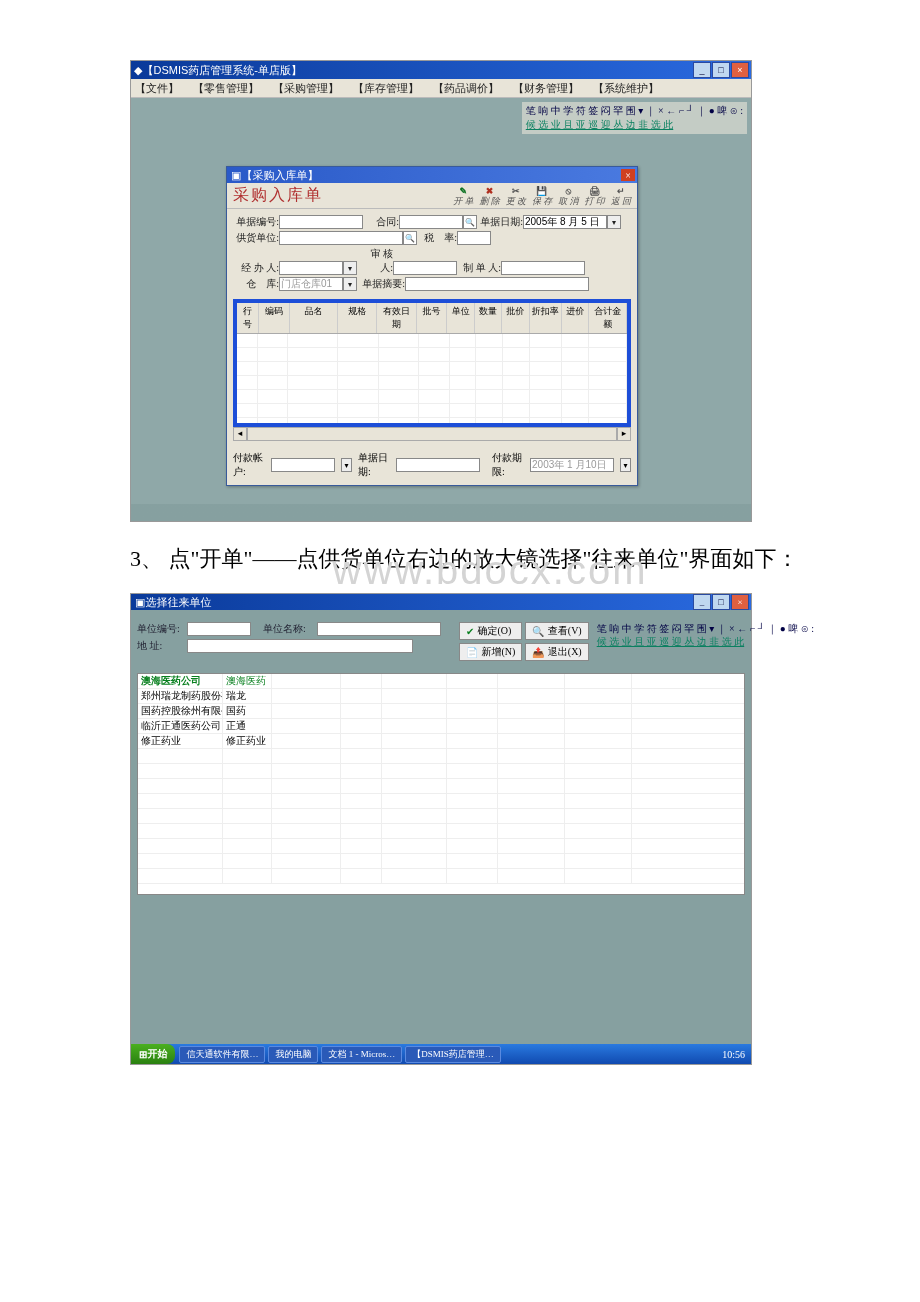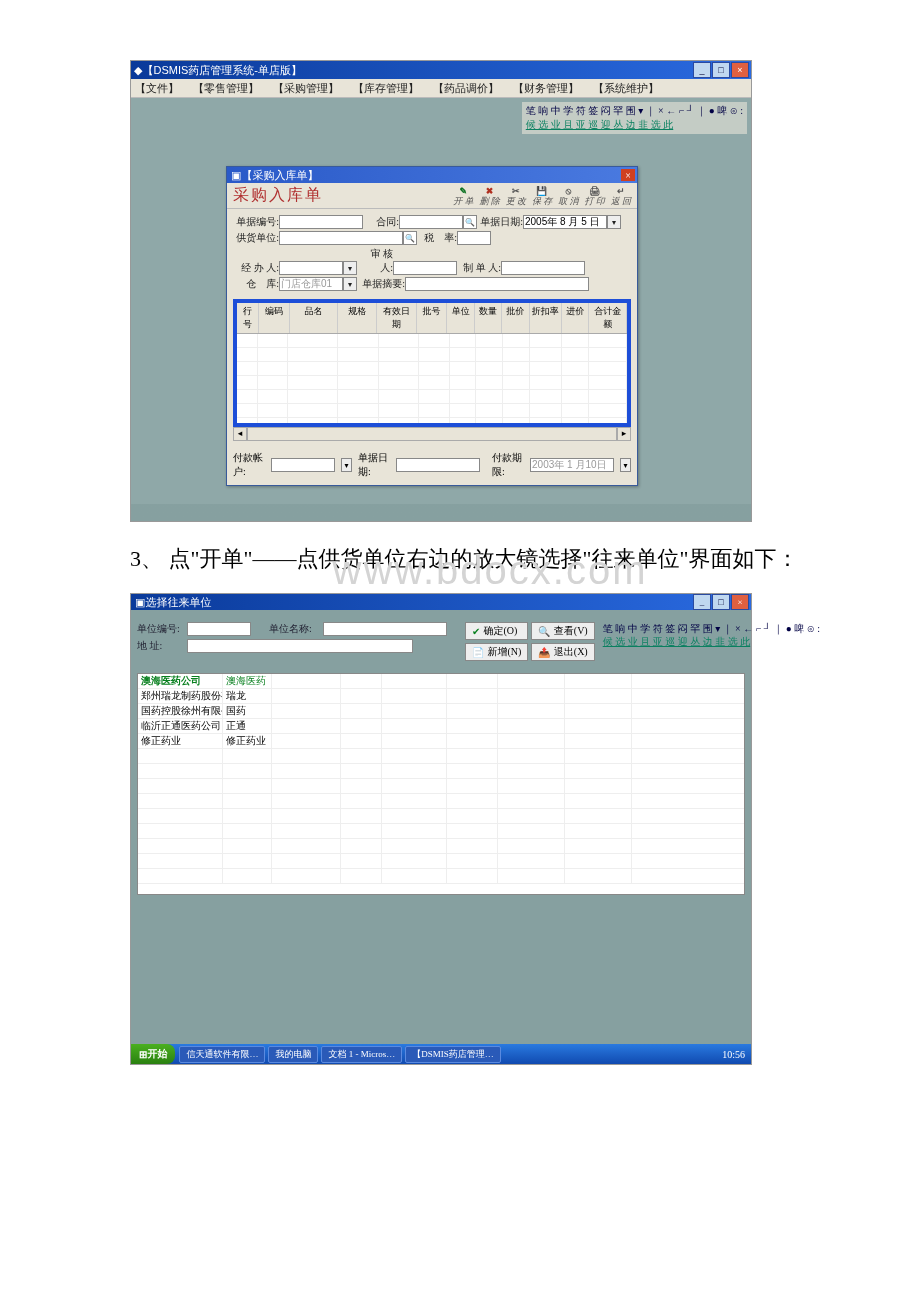--- a/index.html
+++ b/index.html
@@ -539,21 +539,21 @@
         <div class="win-btn">□</div>
         <div class="win-btn close">×</div>
       </div>
     </div>
 
     <div class="filter-area">
       <div class="filter-left">
         <div class="frow">
           <span class="flbl">单位编号:</span>
           <input class="inp sm" style="">
-          <span class="flbl" style="width:50px;margin-left:14px">单位名称:</span>
+          <span class="flbl" style="width:50px;margin-left:8px">单位名称:</span>
           <input class="inp" style="width: 120px;">
         </div>
         <div class="frow">
           <span class="flbl">地    址:</span>
           <input class="inp" style="width: 222px;">
         </div>
       </div>
       <div class="filter-btns">
         <div class="fbtn">
             <span style="color:#0a8020">✔</span>

